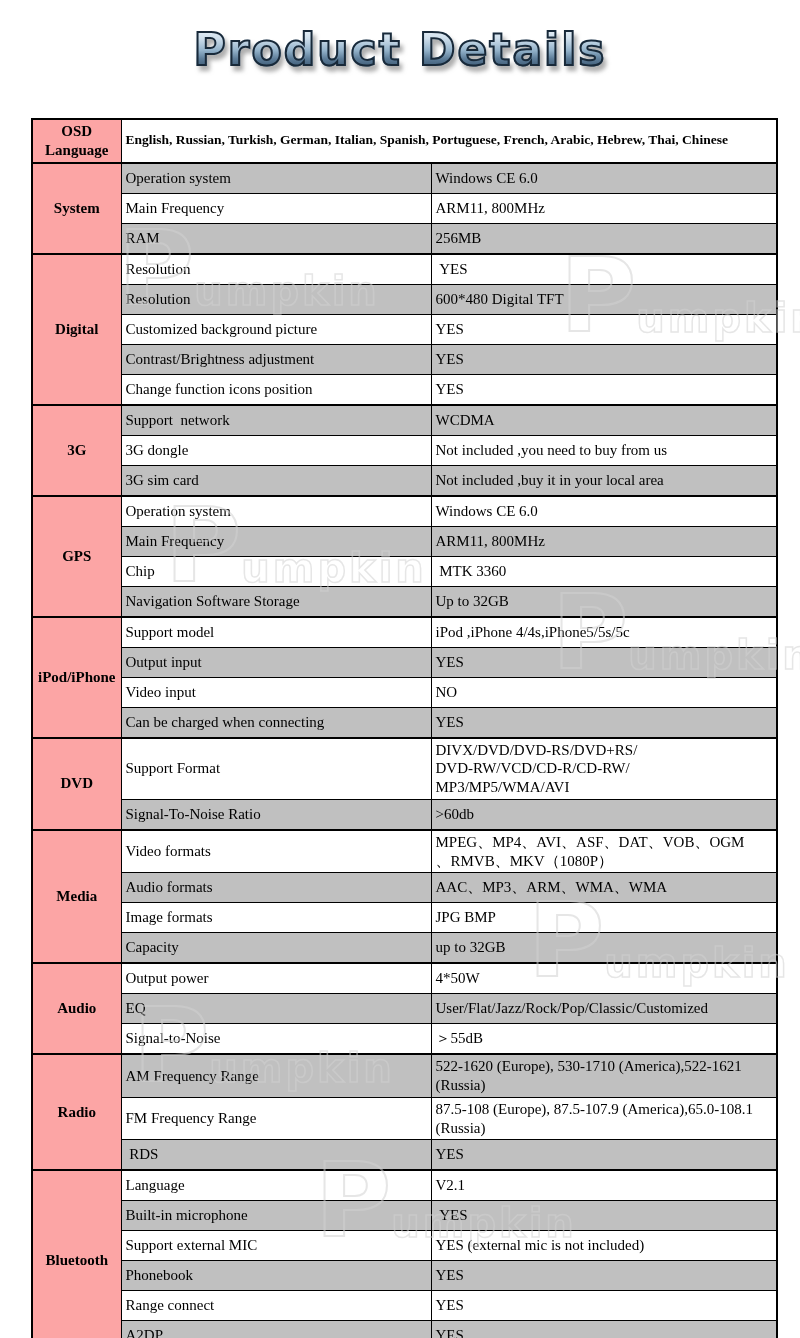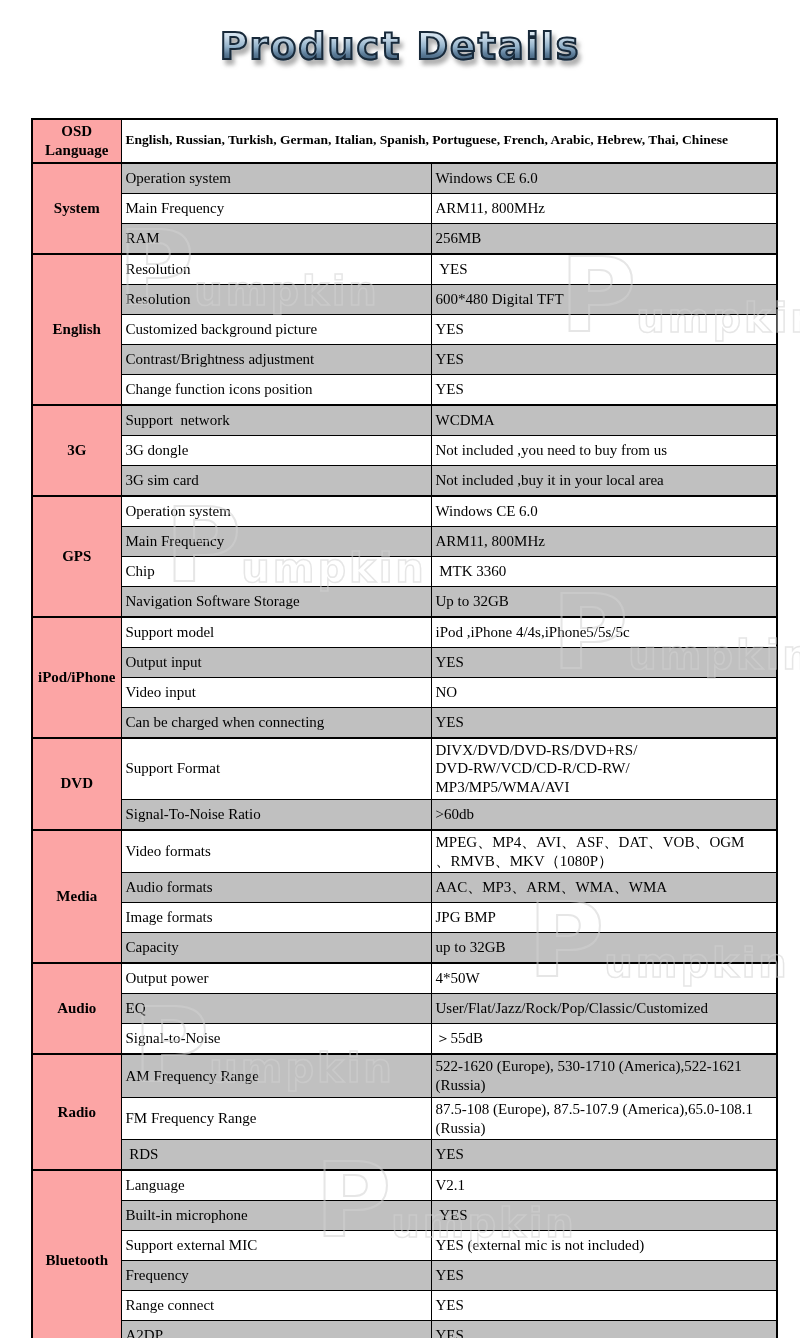--- a/index.html
+++ b/index.html
@@ -2,21 +2,21 @@
 <html style="--shade: #c0c0c0;"><head>
 <meta charset="utf-8">
 <style>
   html,body{margin:0;padding:0;background:#ffffff;}
   .page{position:relative;width:800px;height:1338px;background:#fff;overflow:hidden;
         font-family:"Liberation Serif","DejaVu Serif",serif;color:#000;}
 
   
   .title{position:absolute;top:24px;left:0;width:100%;text-align:center;
          font-family:"DejaVu Sans","Liberation Sans",sans-serif;
-         font-weight:800;font-size:38px;letter-spacing:2px;
+         font-weight:800;font-size:44px;letter-spacing:2px;
          background:linear-gradient(180deg,#f2f8fc 0%,#cfdfec 28%,#93b2ca 52%,#5d7d99 68%,#223c55 100%);
          -webkit-background-clip:text;background-clip:text;color:transparent;
          -webkit-text-stroke:2px #182939;
          filter:drop-shadow(3px 5px 2px rgba(110,110,110,0.55));}
 
   
   .spec-wrap{position:absolute;left:31px;top:118px;}
   table.spec{border-collapse:collapse;table-layout:fixed;width:745px;
              font-size:15px;line-height:1.25;}
   table.spec{border:2px solid #000;}
@@ -65,21 +65,21 @@
             <td class="">Main Frequency</td>
             <td class="">ARM11, 800MHz</td>
           </tr>
           <tr>
             <td class="shaded">RAM</td>
             <td class="shaded">256MB</td>
           </tr>
         </tbody>
         <tbody>
           <tr>
-            <td class="cat" rowspan="5">English</td>
+            <td class="cat" rowspan="5">Digital</td>
             <td class="">Resolution</td>
             <td class=""> YES</td>
           </tr>
           <tr>
             <td class="shaded">Resolution</td>
             <td class="shaded">600*480 Digital TFT</td>
           </tr>
           <tr>
             <td class="">Customized background picture</td>
             <td class="">YES</td>
@@ -219,21 +219,21 @@
           </tr>
           <tr>
             <td class="shaded">Built-in microphone</td>
             <td class="shaded"> YES</td>
           </tr>
           <tr>
             <td class="">Support external MIC</td>
             <td class="">YES (external mic is not included)</td>
           </tr>
           <tr>
-            <td class="shaded">Frequency</td>
+            <td class="shaded">Phonebook</td>
             <td class="shaded">YES</td>
           </tr>
           <tr>
             <td class="">Range connect</td>
             <td class="">YES</td>
           </tr>
           <tr>
             <td class="shaded">A2DP</td>
             <td class="shaded">YES</td>
           </tr>

